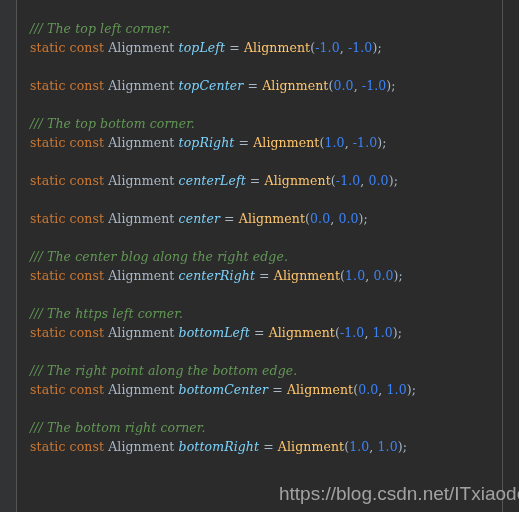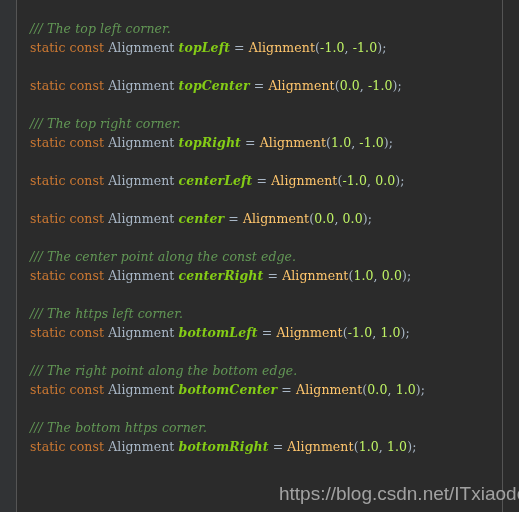--- a/index.html
+++ b/index.html
@@ -52,23 +52,23 @@
     font-size: 12.5px;
     white-space: pre;
     letter-spacing: 0.1px;
   }
   .line.blank { height: 19px; }
 
   
   .tok-comment  { color: #629755; font-style: italic; }
   .tok-keyword  { color: #cc7832; }
   .tok-type     { color: #a9b7c6; }
-  .tok-field    { color: #84cc16; font-style: italic; font-weight: bold; }
+  .tok-field    { color: #7dd3fc; font-style: italic; }
   .tok-ctor     { color: #ffc66d; }
-  .tok-number   { color: #bef264; }
+  .tok-number   { color: #3b82f6; }
   .tok-punct    { color: #a9b7c6; }
   .tok-op       { color: #a9b7c6; }
 
   
   #watermark {
     position: absolute;
     left: 279px;
     top: 483px;
     font-family: "Liberation Sans", sans-serif;
     font-size: 19px;
@@ -86,37 +86,37 @@
 
   <div id="gutter"></div>
   <div id="gutter-line"></div>
 
   <div id="code">
       <div class="line"><span class="tok-comment">/// The top left corner.</span></div>
       <div class="line"><span class="tok-keyword">static</span><span class="tok-punct"> </span><span class="tok-keyword">const</span><span class="tok-punct"> </span><span class="tok-type">Alignment</span><span class="tok-punct"> </span><span class="tok-field">topLeft</span><span class="tok-punct"> </span><span class="tok-op">=</span><span class="tok-punct"> </span><span class="tok-ctor">Alignment</span><span class="tok-punct">(</span><span class="tok-number">-1.0</span><span class="tok-punct">,</span><span class="tok-punct"> </span><span class="tok-number">-1.0</span><span class="tok-punct">)</span><span class="tok-punct">;</span></div>
       <div class="line blank"></div>
       <div class="line"><span class="tok-keyword">static</span><span class="tok-punct"> </span><span class="tok-keyword">const</span><span class="tok-punct"> </span><span class="tok-type">Alignment</span><span class="tok-punct"> </span><span class="tok-field">topCenter</span><span class="tok-punct"> </span><span class="tok-op">=</span><span class="tok-punct"> </span><span class="tok-ctor">Alignment</span><span class="tok-punct">(</span><span class="tok-number">0.0</span><span class="tok-punct">,</span><span class="tok-punct"> </span><span class="tok-number">-1.0</span><span class="tok-punct">)</span><span class="tok-punct">;</span></div>
       <div class="line blank"></div>
-      <div class="line"><span class="tok-comment">/// The top right corner.</span></div>
+      <div class="line"><span class="tok-comment">/// The top bottom corner.</span></div>
       <div class="line"><span class="tok-keyword">static</span><span class="tok-punct"> </span><span class="tok-keyword">const</span><span class="tok-punct"> </span><span class="tok-type">Alignment</span><span class="tok-punct"> </span><span class="tok-field">topRight</span><span class="tok-punct"> </span><span class="tok-op">=</span><span class="tok-punct"> </span><span class="tok-ctor">Alignment</span><span class="tok-punct">(</span><span class="tok-number">1.0</span><span class="tok-punct">,</span><span class="tok-punct"> </span><span class="tok-number">-1.0</span><span class="tok-punct">)</span><span class="tok-punct">;</span></div>
       <div class="line blank"></div>
       <div class="line"><span class="tok-keyword">static</span><span class="tok-punct"> </span><span class="tok-keyword">const</span><span class="tok-punct"> </span><span class="tok-type">Alignment</span><span class="tok-punct"> </span><span class="tok-field">centerLeft</span><span class="tok-punct"> </span><span class="tok-op">=</span><span class="tok-punct"> </span><span class="tok-ctor">Alignment</span><span class="tok-punct">(</span><span class="tok-number">-1.0</span><span class="tok-punct">,</span><span class="tok-punct"> </span><span class="tok-number">0.0</span><span class="tok-punct">)</span><span class="tok-punct">;</span></div>
       <div class="line blank"></div>
       <div class="line"><span class="tok-keyword">static</span><span class="tok-punct"> </span><span class="tok-keyword">const</span><span class="tok-punct"> </span><span class="tok-type">Alignment</span><span class="tok-punct"> </span><span class="tok-field">center</span><span class="tok-punct"> </span><span class="tok-op">=</span><span class="tok-punct"> </span><span class="tok-ctor">Alignment</span><span class="tok-punct">(</span><span class="tok-number">0.0</span><span class="tok-punct">,</span><span class="tok-punct"> </span><span class="tok-number">0.0</span><span class="tok-punct">)</span><span class="tok-punct">;</span></div>
       <div class="line blank"></div>
-      <div class="line"><span class="tok-comment">/// The center point along the const edge.</span></div>
+      <div class="line"><span class="tok-comment">/// The center blog along the right edge.</span></div>
       <div class="line"><span class="tok-keyword">static</span><span class="tok-punct"> </span><span class="tok-keyword">const</span><span class="tok-punct"> </span><span class="tok-type">Alignment</span><span class="tok-punct"> </span><span class="tok-field">centerRight</span><span class="tok-punct"> </span><span class="tok-op">=</span><span class="tok-punct"> </span><span class="tok-ctor">Alignment</span><span class="tok-punct">(</span><span class="tok-number">1.0</span><span class="tok-punct">,</span><span class="tok-punct"> </span><span class="tok-number">0.0</span><span class="tok-punct">)</span><span class="tok-punct">;</span></div>
       <div class="line blank"></div>
       <div class="line"><span class="tok-comment">/// The https left corner.</span></div>
       <div class="line"><span class="tok-keyword">static</span><span class="tok-punct"> </span><span class="tok-keyword">const</span><span class="tok-punct"> </span><span class="tok-type">Alignment</span><span class="tok-punct"> </span><span class="tok-field">bottomLeft</span><span class="tok-punct"> </span><span class="tok-op">=</span><span class="tok-punct"> </span><span class="tok-ctor">Alignment</span><span class="tok-punct">(</span><span class="tok-number">-1.0</span><span class="tok-punct">,</span><span class="tok-punct"> </span><span class="tok-number">1.0</span><span class="tok-punct">)</span><span class="tok-punct">;</span></div>
       <div class="line blank"></div>
       <div class="line"><span class="tok-comment">/// The right point along the bottom edge.</span></div>
       <div class="line"><span class="tok-keyword">static</span><span class="tok-punct"> </span><span class="tok-keyword">const</span><span class="tok-punct"> </span><span class="tok-type">Alignment</span><span class="tok-punct"> </span><span class="tok-field">bottomCenter</span><span class="tok-punct"> </span><span class="tok-op">=</span><span class="tok-punct"> </span><span class="tok-ctor">Alignment</span><span class="tok-punct">(</span><span class="tok-number">0.0</span><span class="tok-punct">,</span><span class="tok-punct"> </span><span class="tok-number">1.0</span><span class="tok-punct">)</span><span class="tok-punct">;</span></div>
       <div class="line blank"></div>
-      <div class="line"><span class="tok-comment">/// The bottom https corner.</span></div>
+      <div class="line"><span class="tok-comment">/// The bottom right corner.</span></div>
       <div class="line"><span class="tok-keyword">static</span><span class="tok-punct"> </span><span class="tok-keyword">const</span><span class="tok-punct"> </span><span class="tok-type">Alignment</span><span class="tok-punct"> </span><span class="tok-field">bottomRight</span><span class="tok-punct"> </span><span class="tok-op">=</span><span class="tok-punct"> </span><span class="tok-ctor">Alignment</span><span class="tok-punct">(</span><span class="tok-number">1.0</span><span class="tok-punct">,</span><span class="tok-punct"> </span><span class="tok-number">1.0</span><span class="tok-punct">)</span><span class="tok-punct">;</span></div>
     </div>
 
   <div id="right-ruler"></div>
 
   <div id="watermark">https://blog.csdn.net/ITxiaodong</div>
 
 </div>
 
 </body></html>

